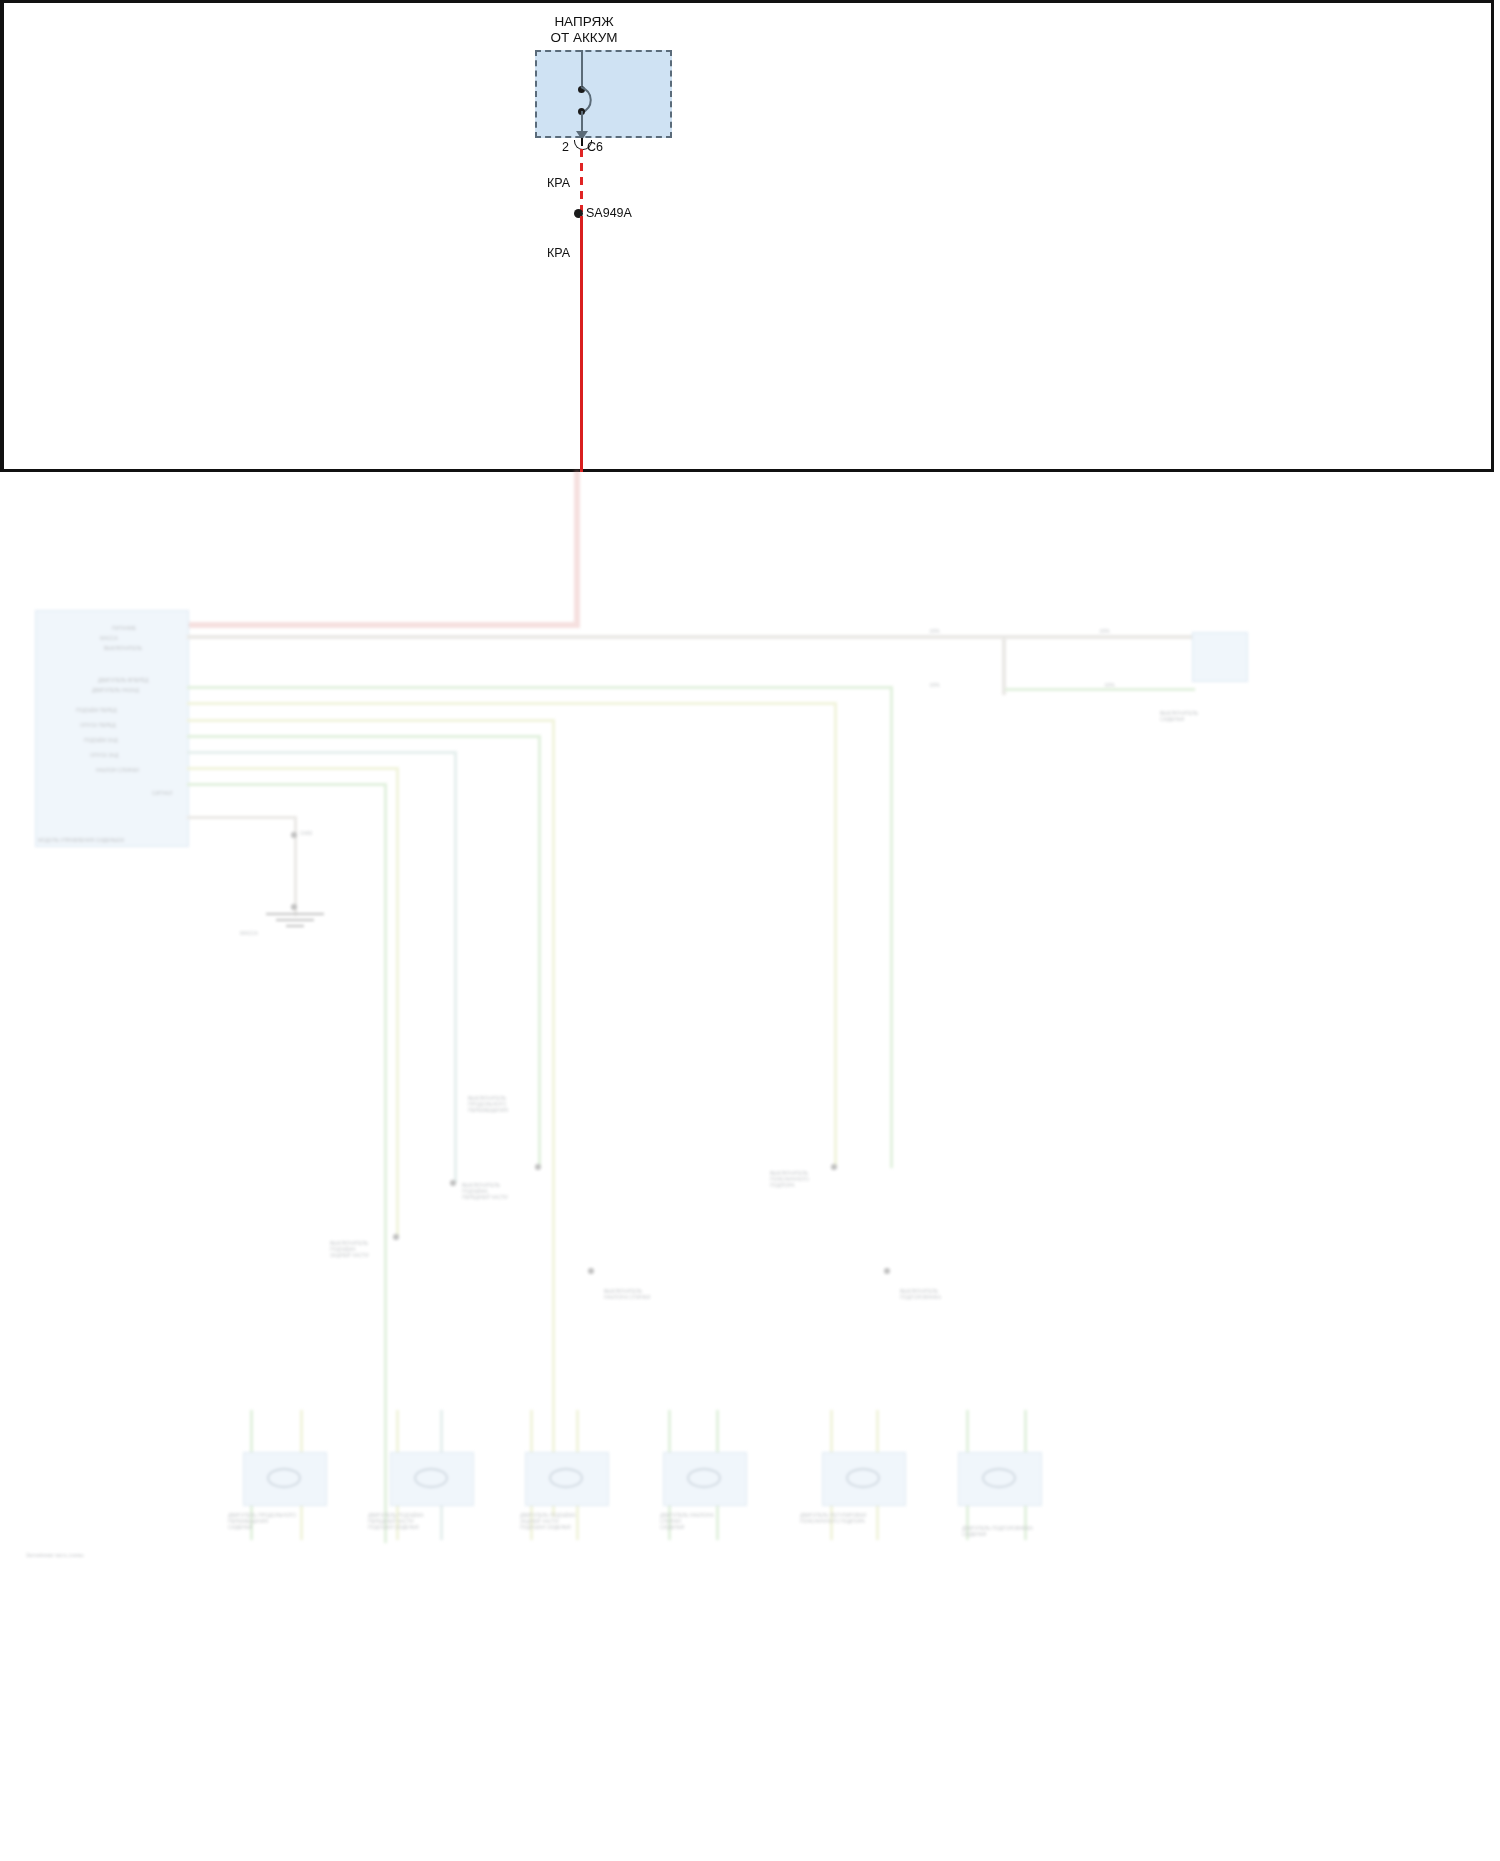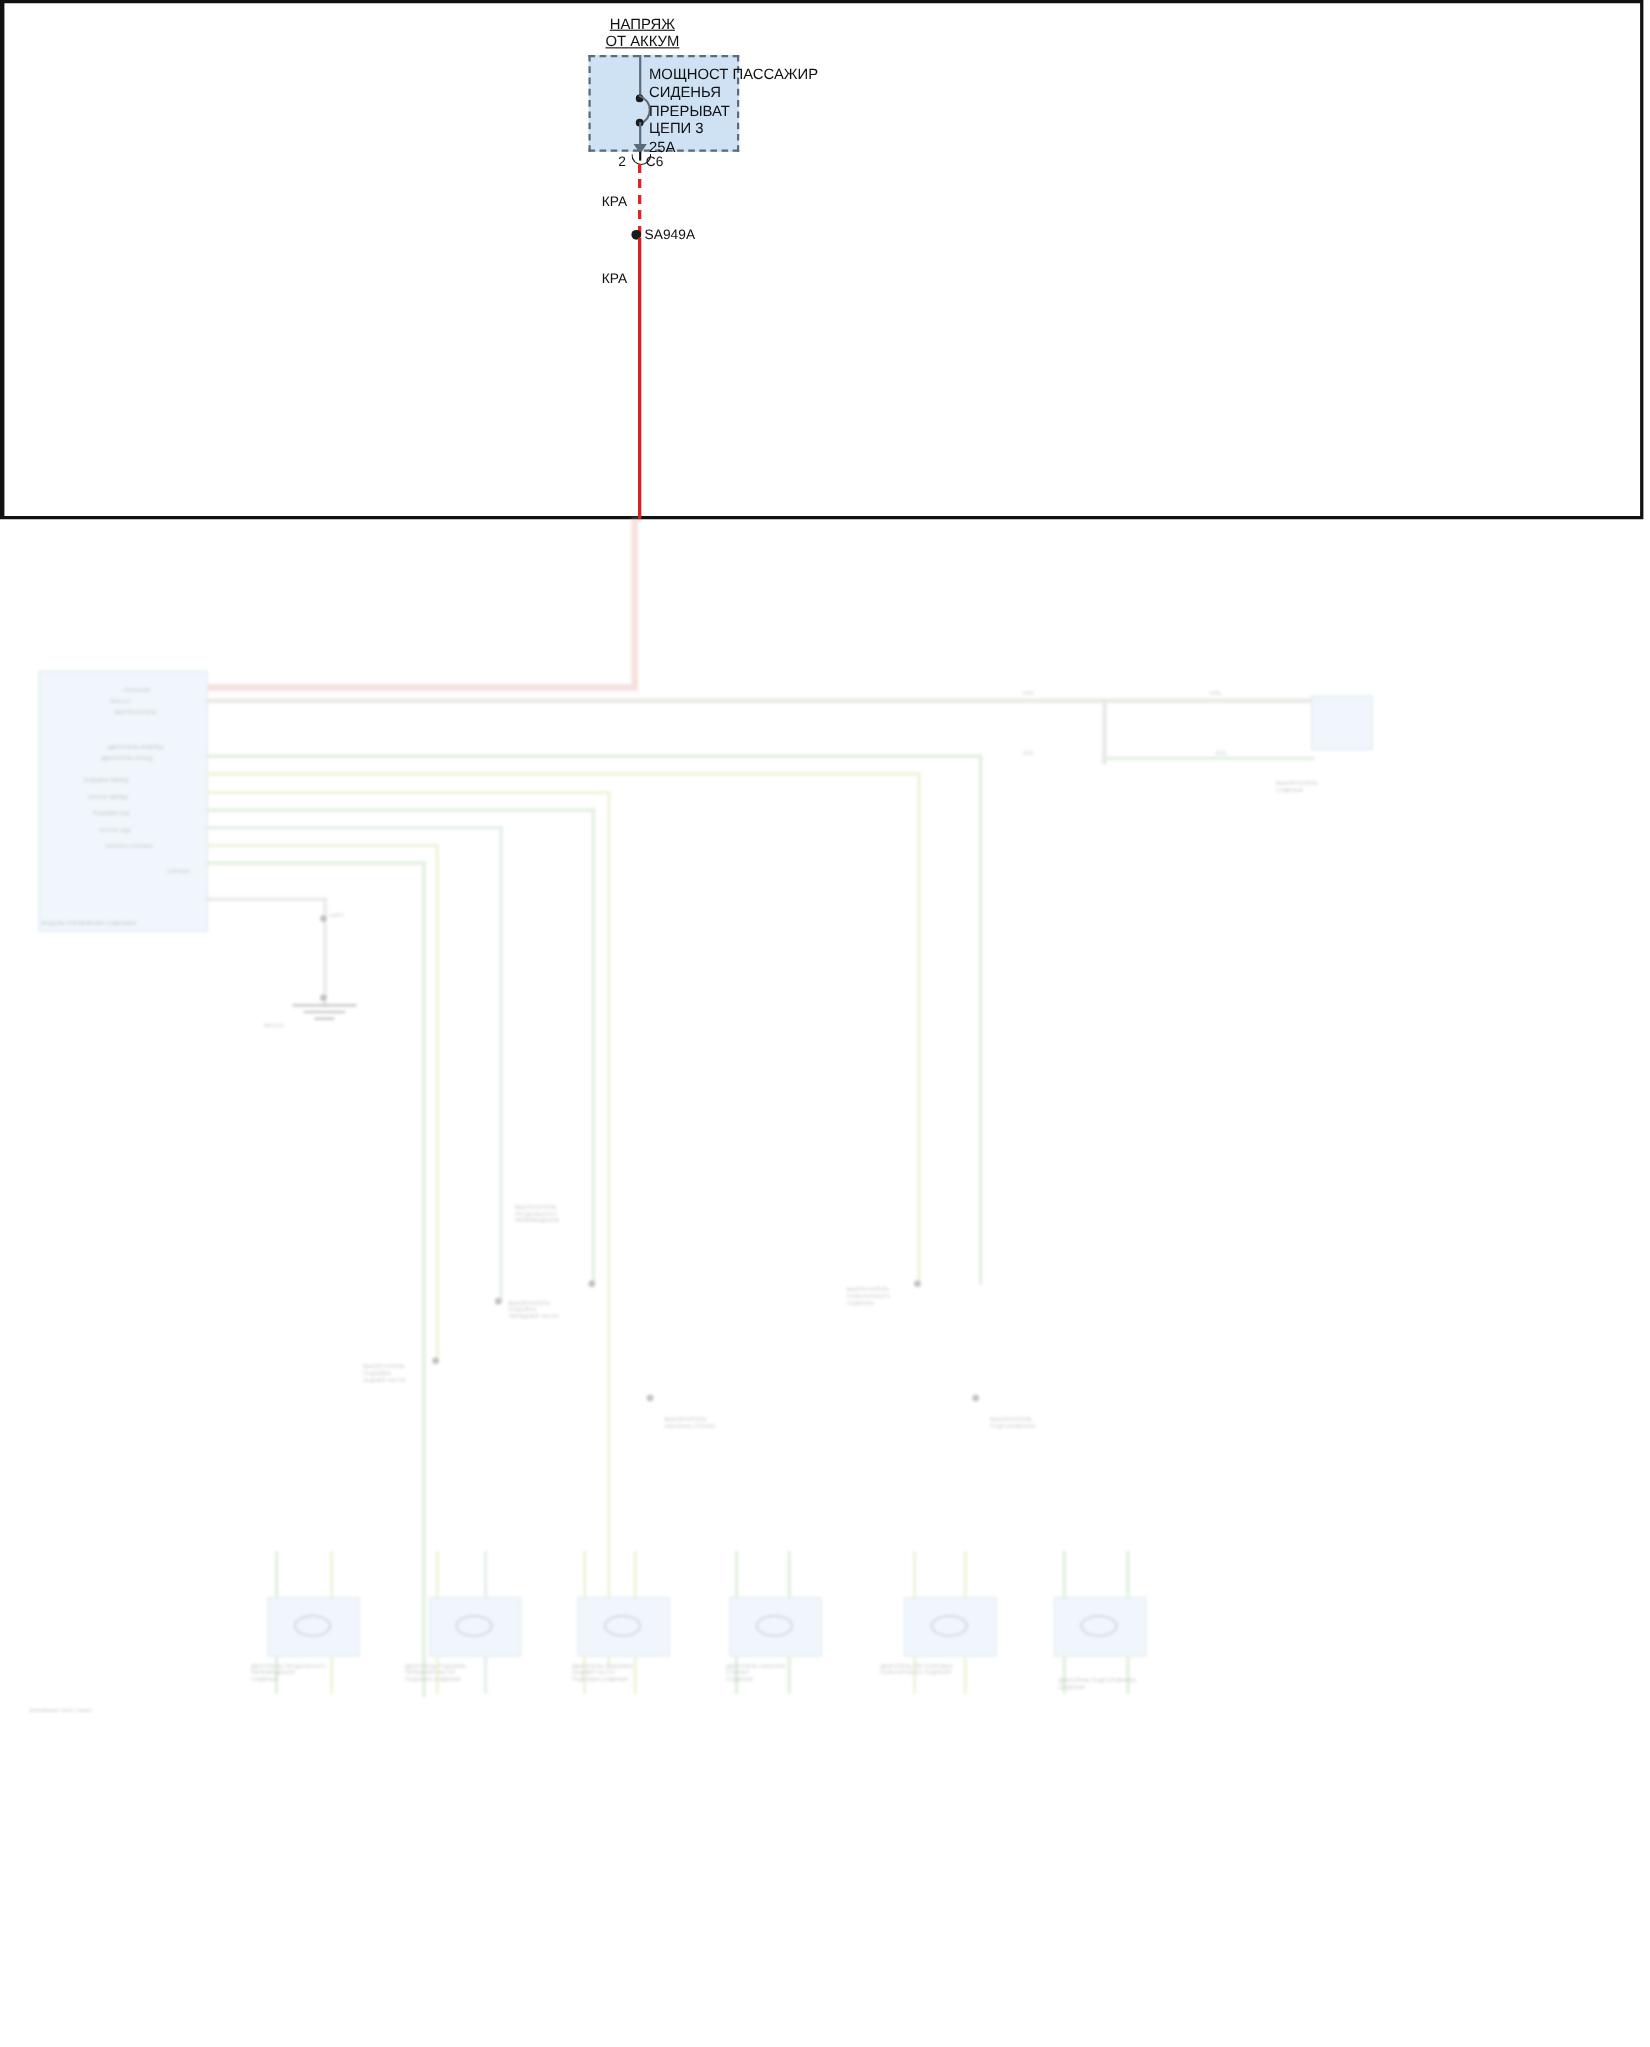--- a/index.html
+++ b/index.html
@@ -8,21 +8,21 @@
   #page{position:relative;width:1500px;height:1861px;overflow:hidden;background:#fff;}
 
   
   #frame{position:absolute;left:0;top:0;width:1494px;height:472px;
          border:3px solid #111;border-left-width:4px;box-sizing:border-box;background:#fff;}
 
   .lbl{position:absolute;color:#111;font-size:13.5px;line-height:15.5px;white-space:pre;}
   .lbl.c{text-align:center;}
 
   
-  #supply-label{left:530px;top:11px;width:100px;text-align:center;font-size:13.5px;line-height:16px;text-decoration:underline;}
+  #supply-label{left:530px;top:11px;width:100px;text-align:center;font-size:13.5px;line-height:16px;}
 
   
   #fusebox{position:absolute;left:531px;top:47px;width:137px;height:88px;
            background:#cfe2f3;border:2px dashed #5a6b7a;box-sizing:border-box;}
 
   
   #fuse-wire-top{position:absolute;left:577px;top:47px;width:2px;height:39px;background:#5b6b78;}
   #fuse-wire-bot{position:absolute;left:577px;top:108px;width:2px;height:27px;background:#5b6b78;}
   .node{position:absolute;width:7px;height:7px;border-radius:50%;background:#1b1b1b;}
   #fuse-node-a{left:574px;top:83px;}
@@ -85,25 +85,20 @@
     <div class="node" id="fuse-node-a"></div>
 
     <svg id="fuse-curve" viewBox="0 0 18 28">
       <path d="M1 1 C 14 6, 14 22, 1 27" fill="none" stroke="#5b6b78" stroke-width="2"></path>
     </svg>
 
     <div class="node" id="fuse-node-b"></div>
     <div id="fuse-wire-bot"></div>
     <div id="fuse-arrow"></div>
 
-    <div class="lbl" id="fuse-text">МОЩНОСТ ПАССАЖИР
-СИДЕНЬЯ
-ПРЕРЫВАТ
-ЦЕПИ 3
-25A</div>
 
 
     <div id="conn-stem"></div>
     <div id="conn-cup"></div>
     <div class="lbl" id="conn-pin">2</div>
     <div class="lbl" id="conn-name">C6</div>
 
     <div id="wire-a"></div>
     <div class="lbl" id="wire-lbl-1">КРА</div>
 

